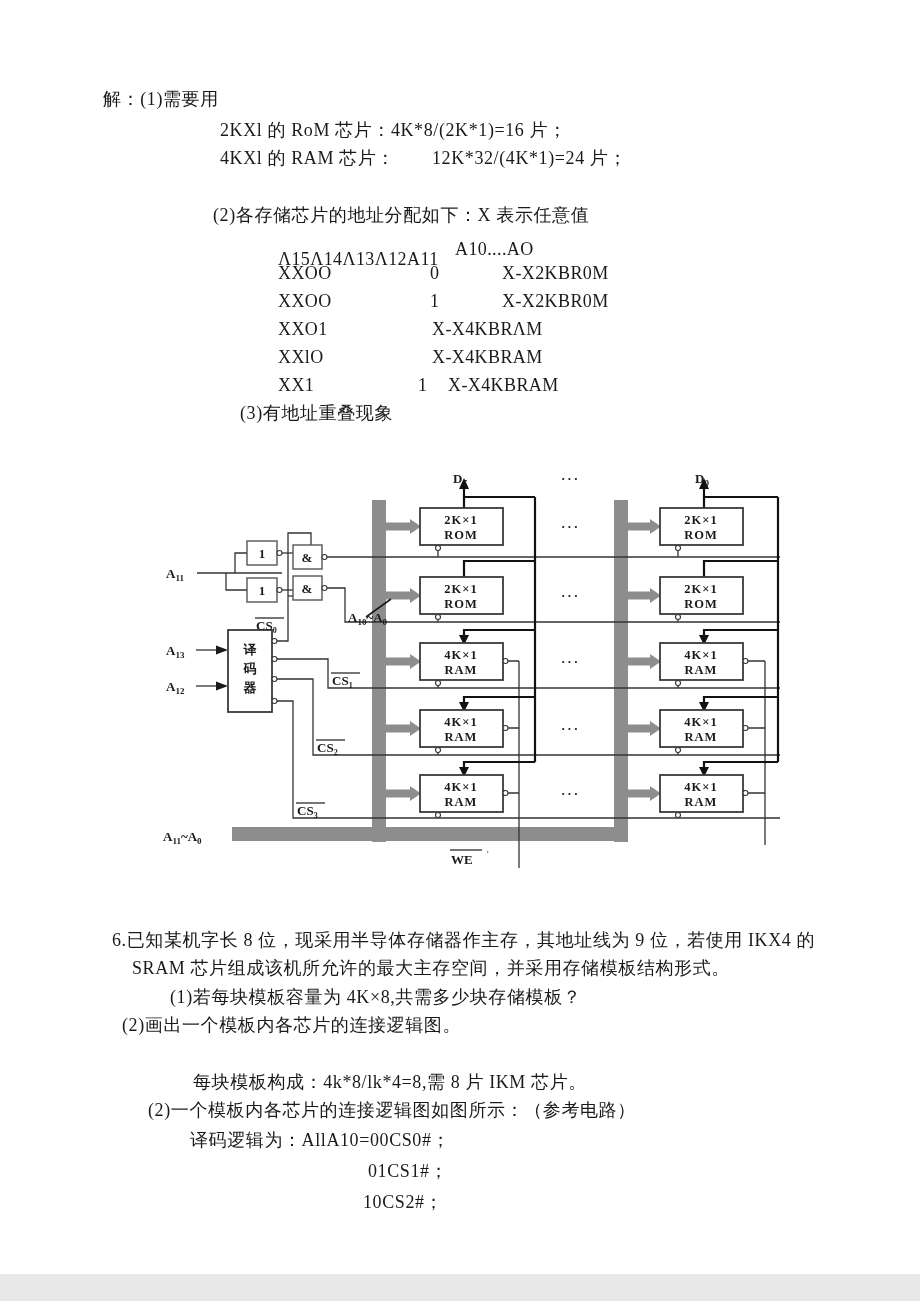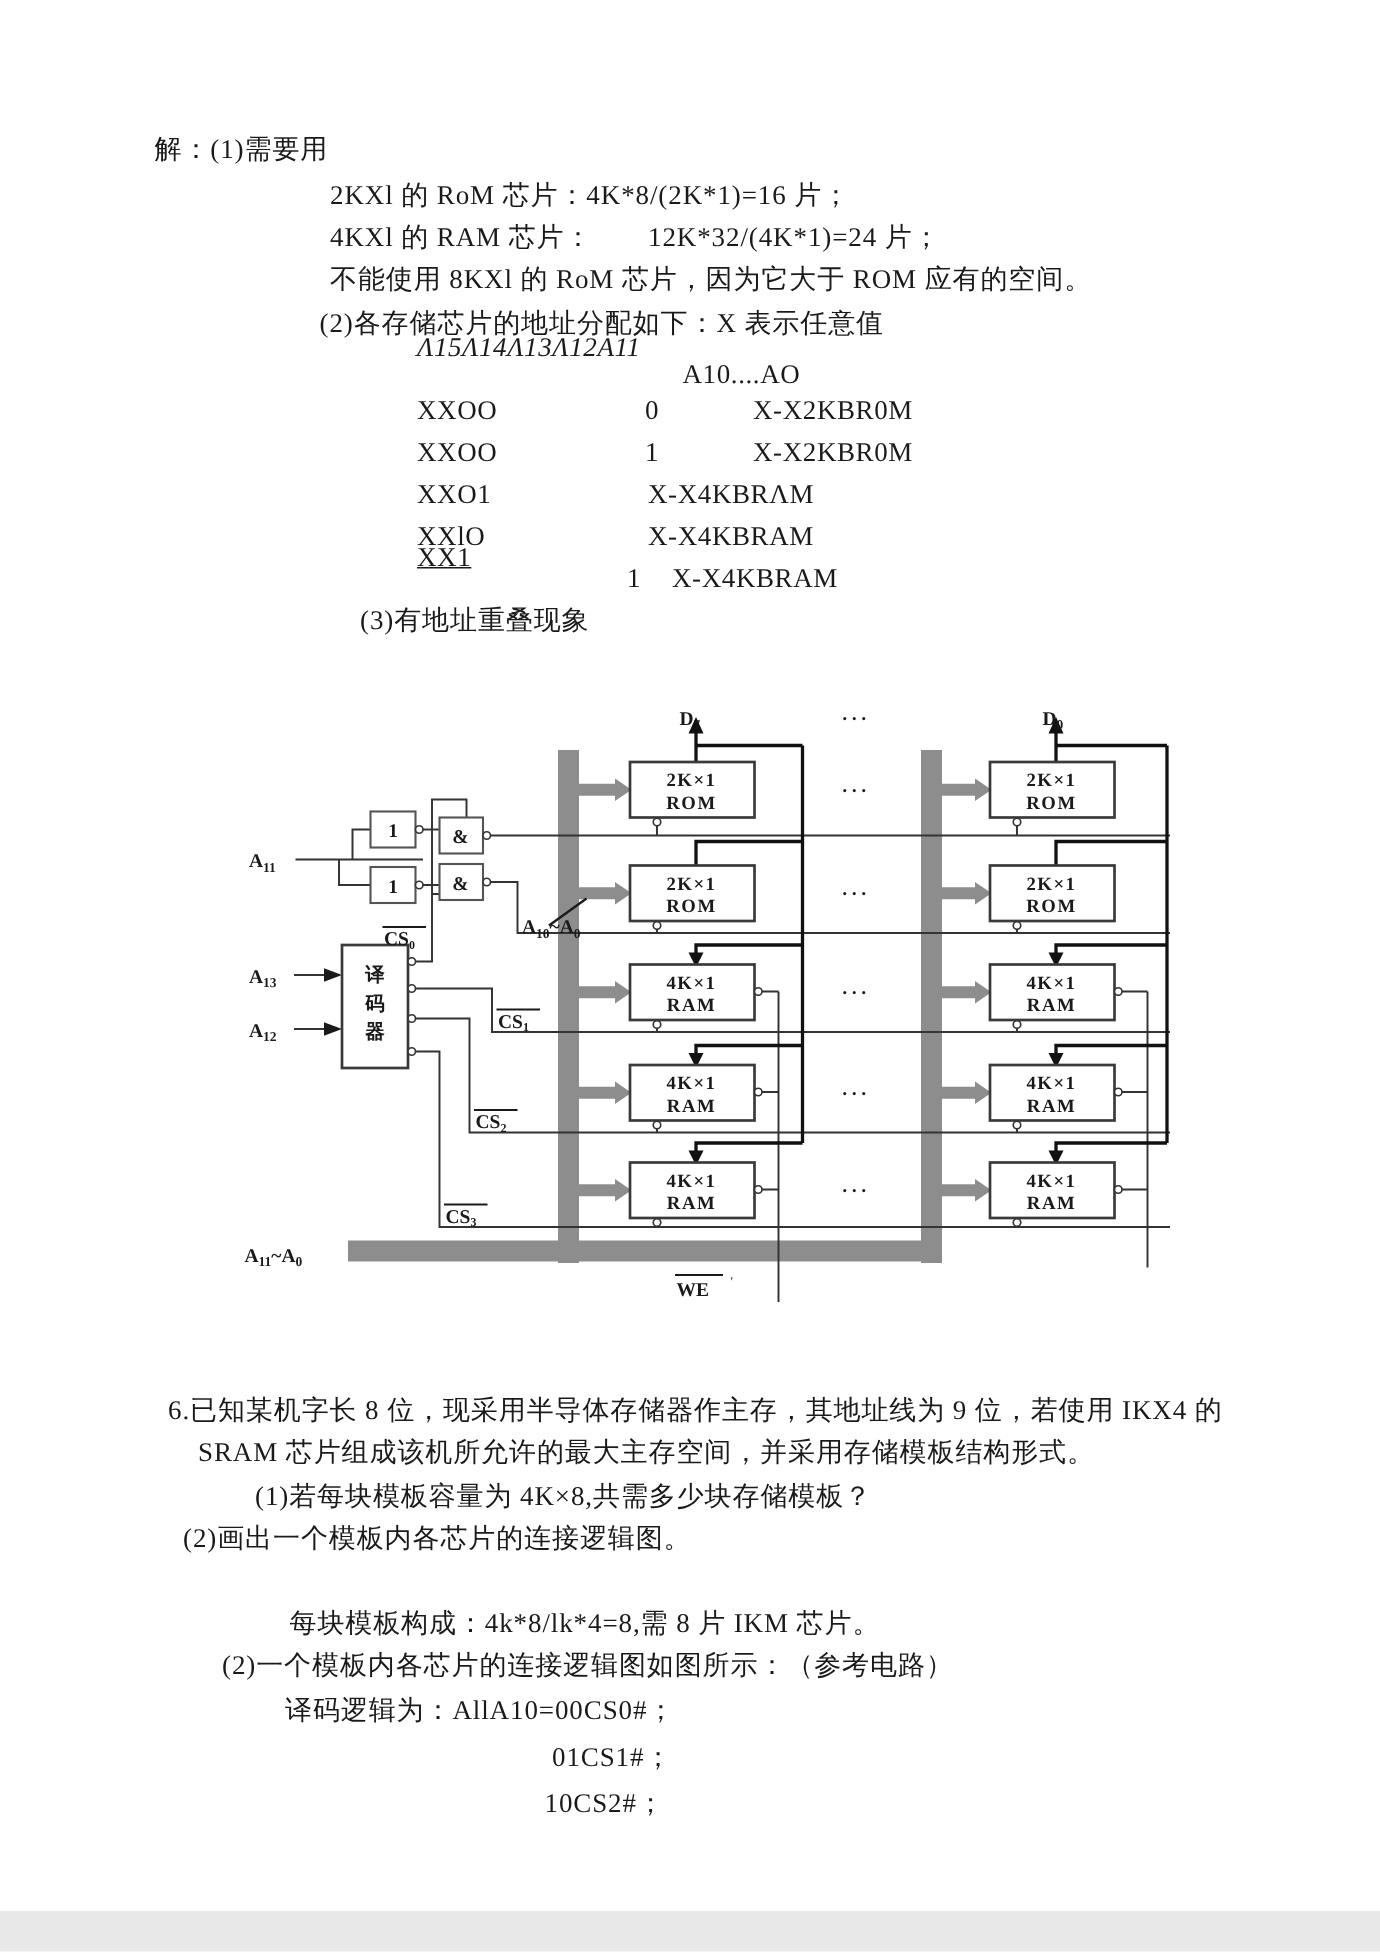--- a/index.html
+++ b/index.html
@@ -20,41 +20,40 @@
 </style>
 </head>
 <body>
 
 <div id="page">
 
   <div class="tline" style="left:103px;top:88px;">解：(1)需要用</div>
   <div class="tline" style="left:220px;top:119px;">2KXl 的 RoM 芯片：4K*8/(2K*1)=16 片；</div>
   <div class="tline" style="left:220px;top:147px;">4KXl 的 RAM 芯片：</div>
   <div class="tline" style="left:432px;top:147px;">12K*32/(4K*1)=24 片；</div>
-  <div class="tline" style="left:220px;top:175px;">不能使用 8KXl 的 RoM 芯片，因为它大于 ROM 应有的空间。</div>
   <div class="tline" style="left:192px;top:204px;margin-left:21px;">(2)各存储芯片的地址分配如下：X 表示任意值</div>
 
-  <div class="cell" style="left:278px;top:220px;font-style:italic;">Λ15Λ14Λ13Λ12A11</div>
+  <div class="cell" style="left:278px;top:248px;">Λ15Λ14Λ13Λ12A11</div>
   <div class="cell" style="left:455px;top:238px;">A10....AO</div>
 
   <div class="cell" style="left:278px;top:262px;">XXOO</div>
   <div class="cell" style="left:430px;top:262px;">0</div>
   <div class="cell" style="left:502px;top:262px;">X-X2KBR0M</div>
 
   <div class="cell" style="left:278px;top:290px;">XXOO</div>
   <div class="cell" style="left:430px;top:290px;">1</div>
   <div class="cell" style="left:502px;top:290px;">X-X2KBR0M</div>
 
   <div class="cell" style="left:278px;top:318px;">XXO1</div>
   <div class="cell" style="left:432px;top:318px;">X-X4KBRΛM</div>
 
   <div class="cell" style="left:278px;top:346px;">XXlO</div>
   <div class="cell" style="left:432px;top:346px;">X-X4KBRAM</div>
 
-  <div class="cell" style="left:278px;top:360px;text-decoration:underline;">XX1</div>
+  <div class="cell" style="left:278px;top:374px;">XX1</div>
   <div class="cell" style="left:418px;top:374px;">1</div>
   <div class="cell" style="left:448px;top:374px;">X-X4KBRAM</div>
 
   <div class="tline" style="left:240px;top:402px;">(3)有地址重叠现象</div>
 
   <div id="diagram-wrap">
   <svg width="650" height="425" viewBox="160 455 650 425">
 
     <g fill="#8d8d8d">
       <rect x="372" y="500" width="14" height="342"></rect>

